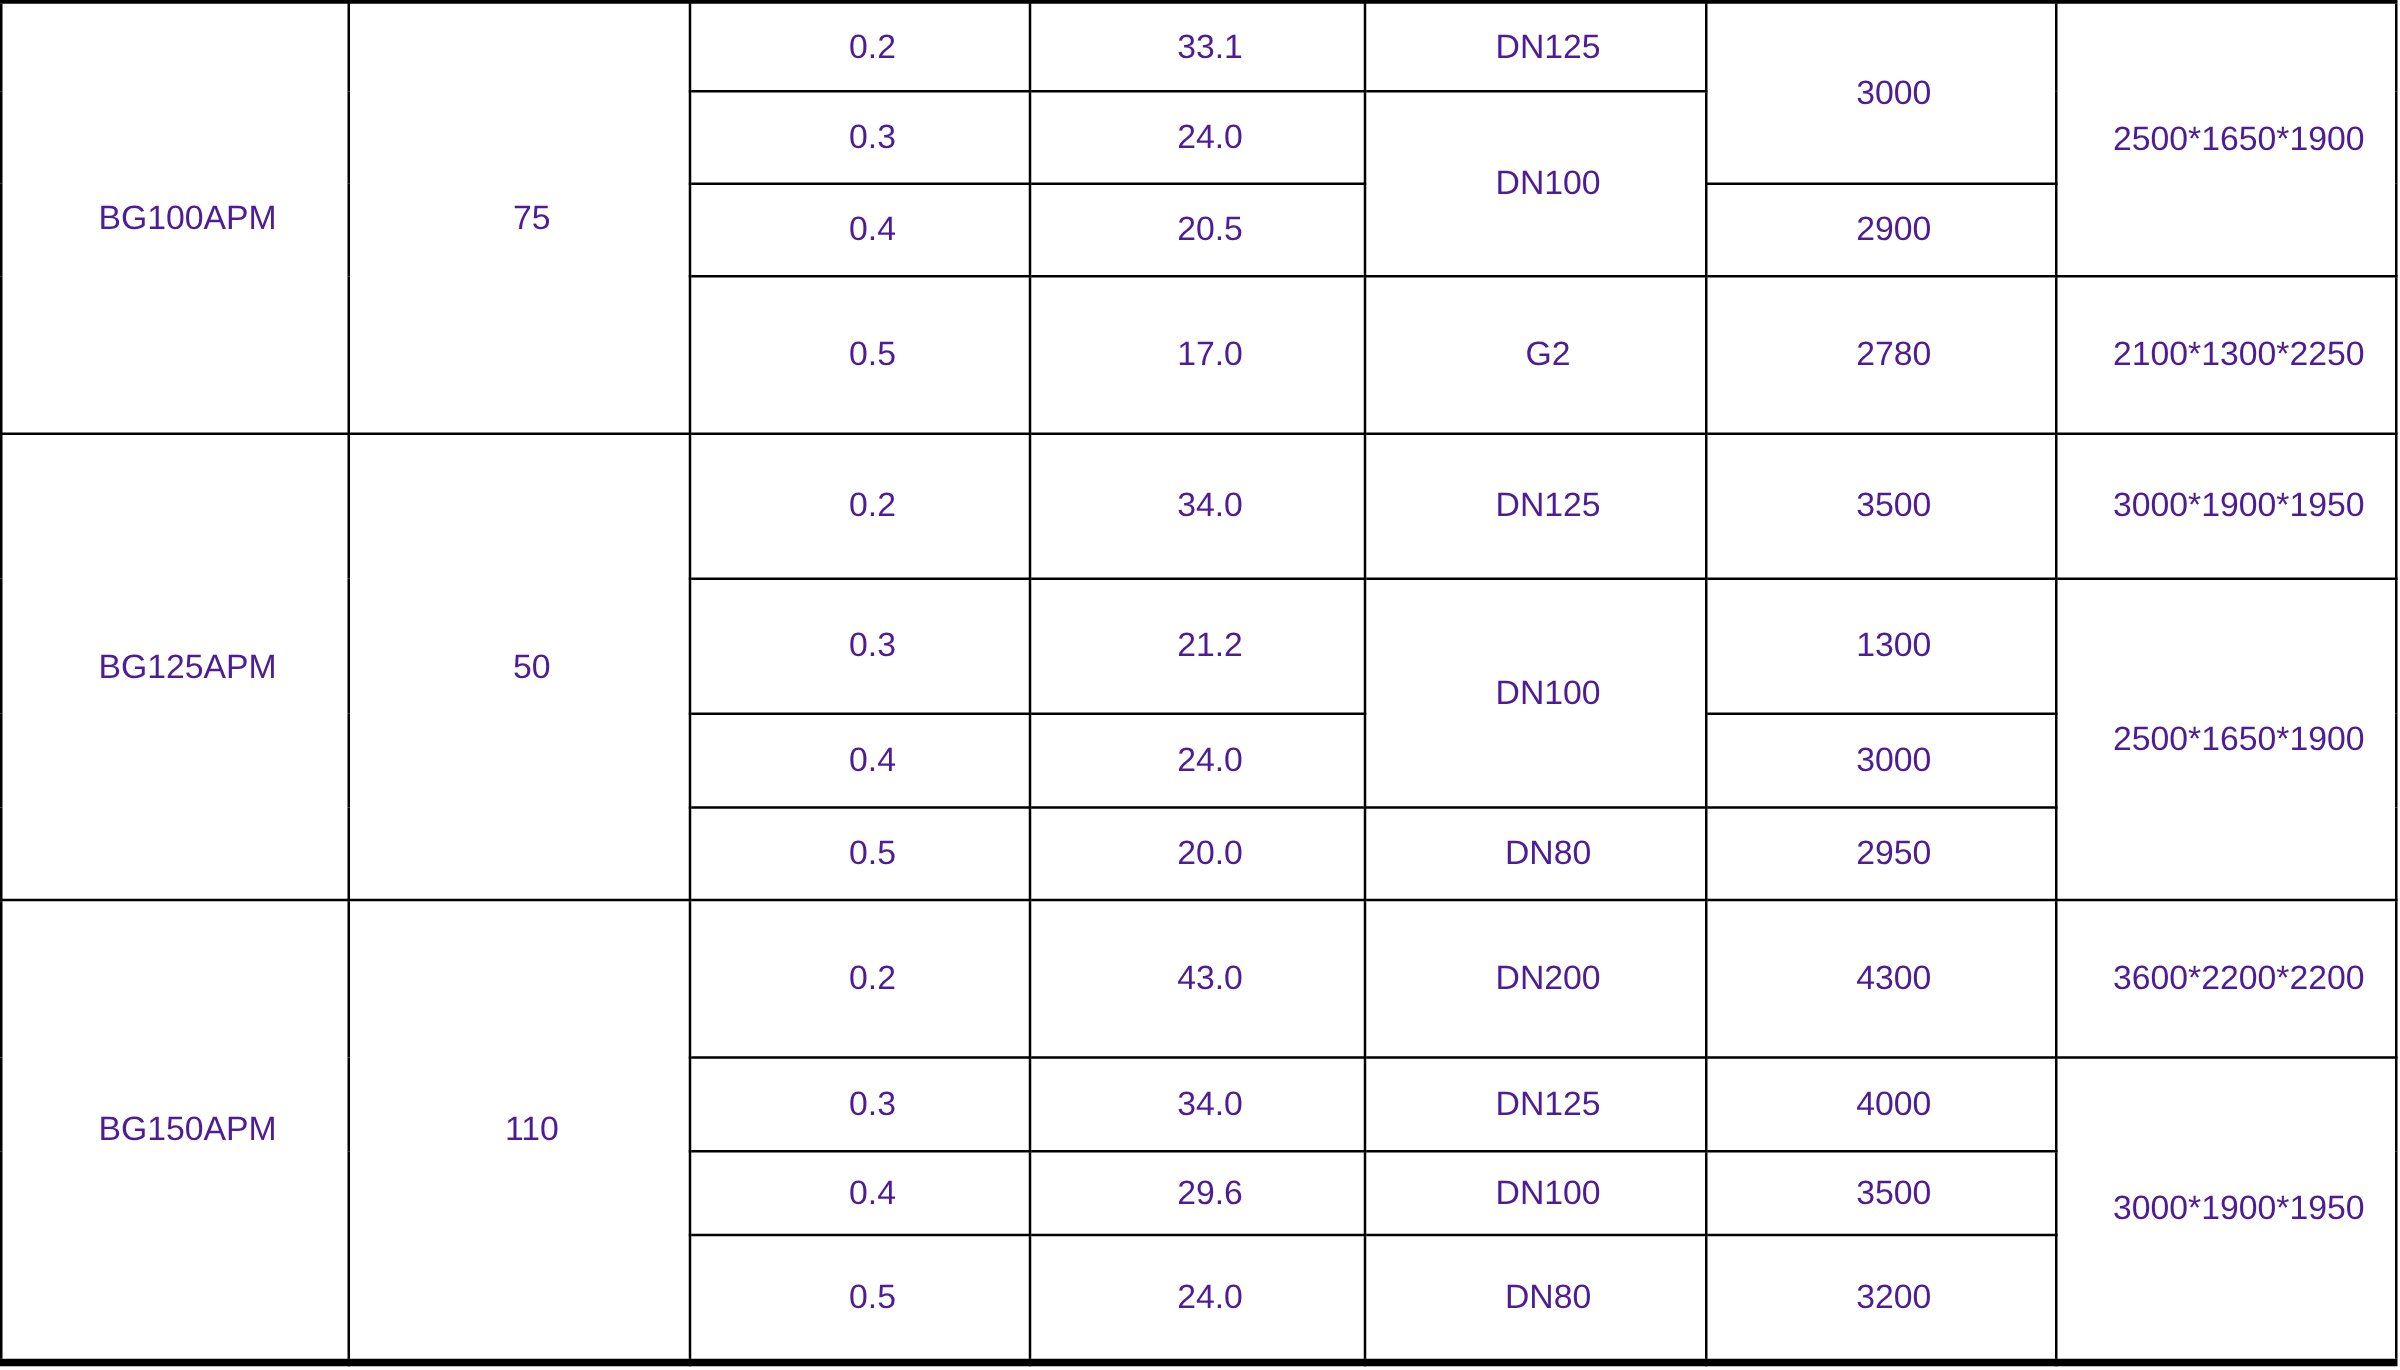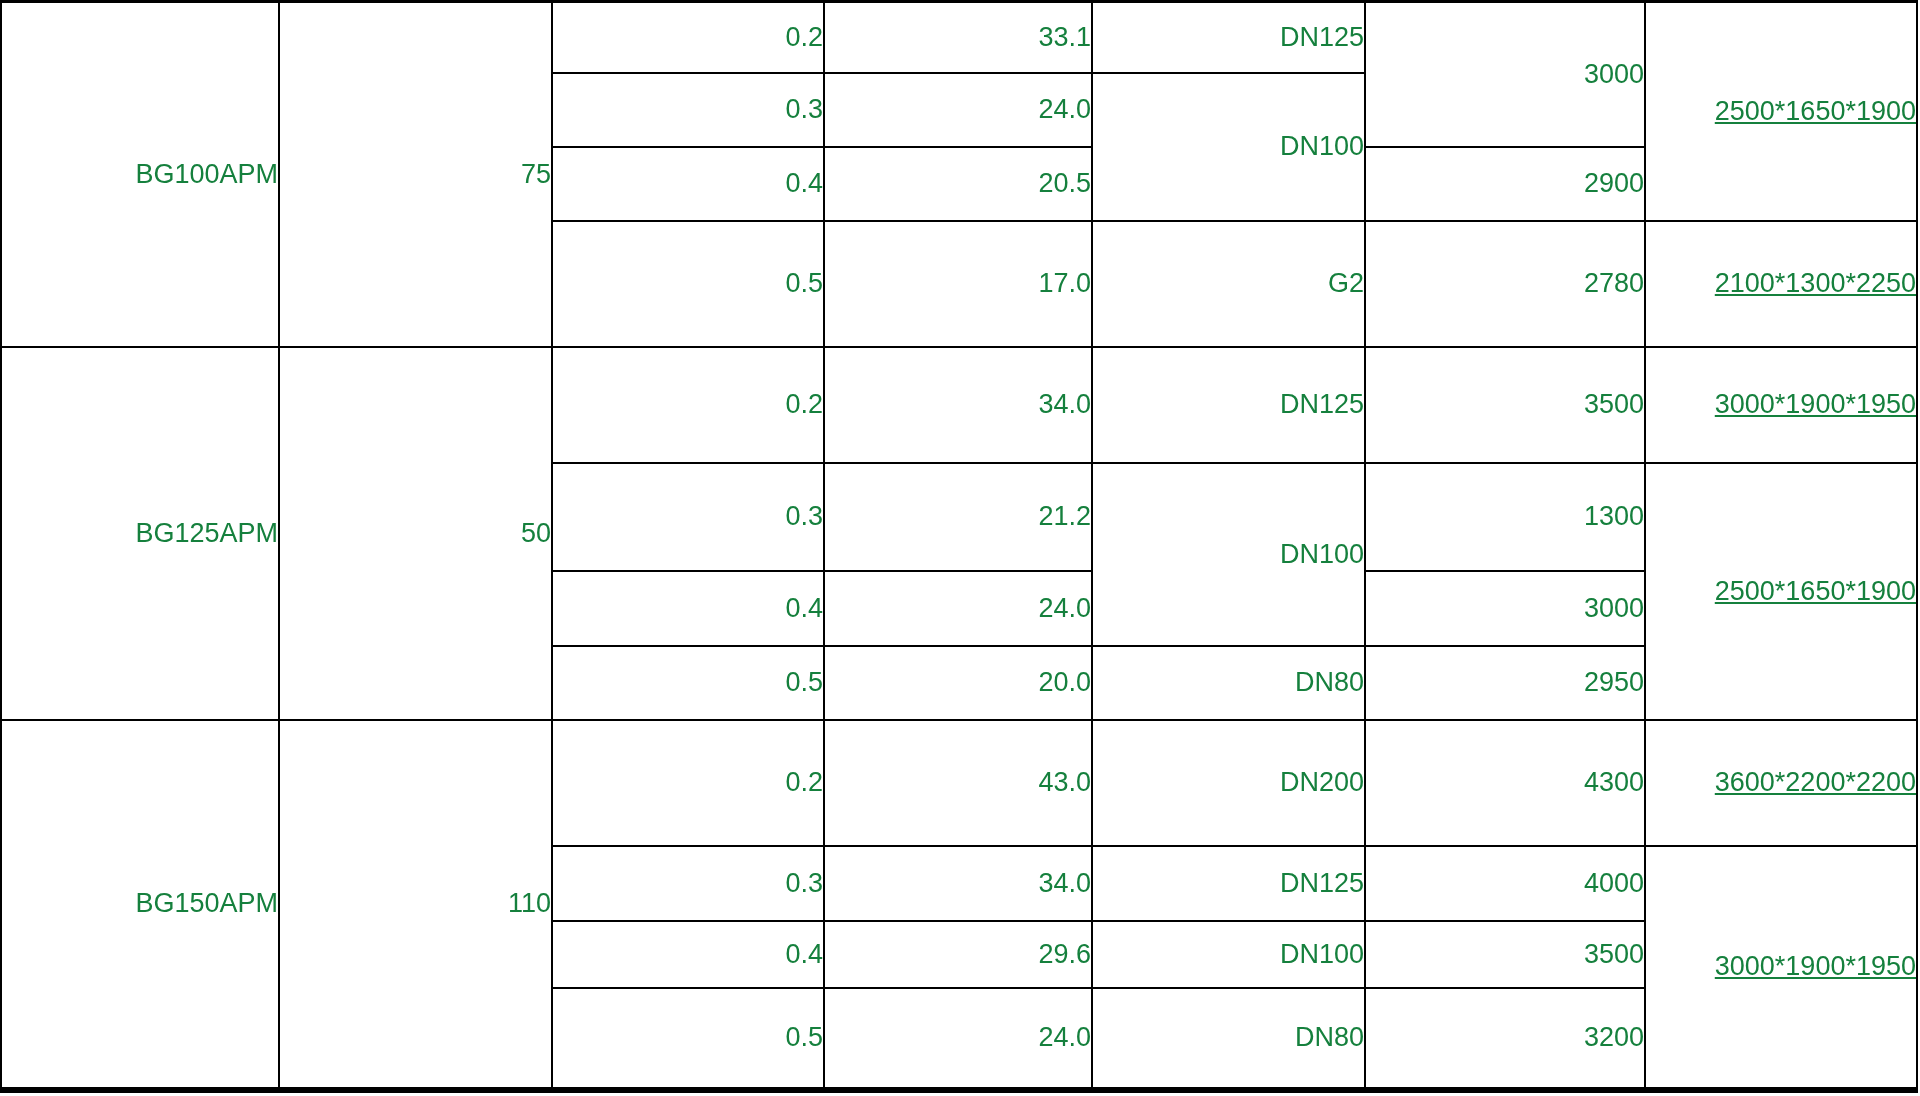--- a/index.html
+++ b/index.html
@@ -15,30 +15,29 @@
     border-collapse: collapse;
     table-layout: fixed;
     border: 2px solid #000;
     border-top-width: 3px;
     border-bottom-width: 6px;
   }
   table.spec-table td {
     border: 2px solid #000;
     padding: 0 0 0 20px;
     vertical-align: middle;
-    text-align: right;
+    text-align: center;
     font-size: 27px;
     line-height: 1.95;
-    color: #15803d;
+    color: #4c1d95;
     overflow: hidden;
   }
   td.dims {
     padding-right: 60px;
     word-break: break-all;
-    text-decoration: underline;
   }
   tr.h1  { height: 71px;  }
   tr.h2  { height: 74px;  }
   tr.h3  { height: 74px;  }
   tr.h4  { height: 126px; }
   tr.h5  { height: 116px; }
   tr.h6  { height: 108px; }
   tr.h7  { height: 75px;  }
   tr.h8  { height: 74px;  }
   tr.h9  { height: 126px; }

